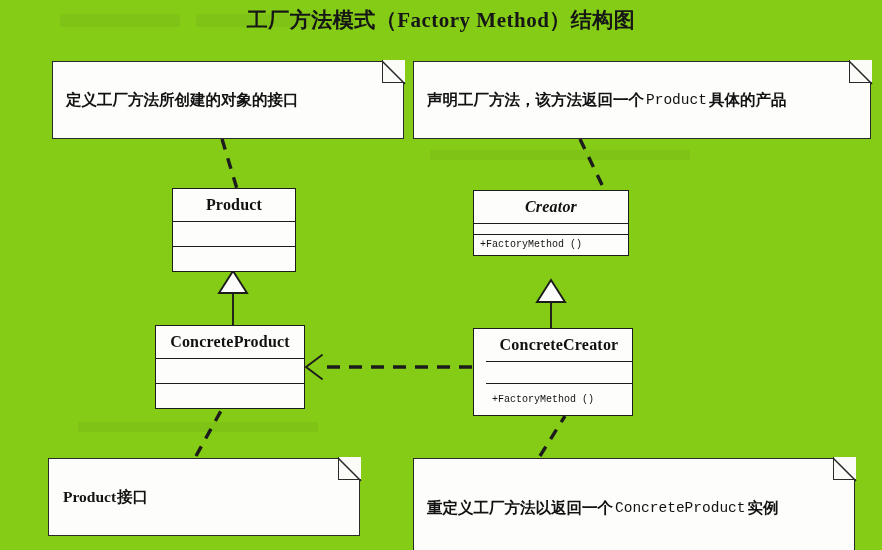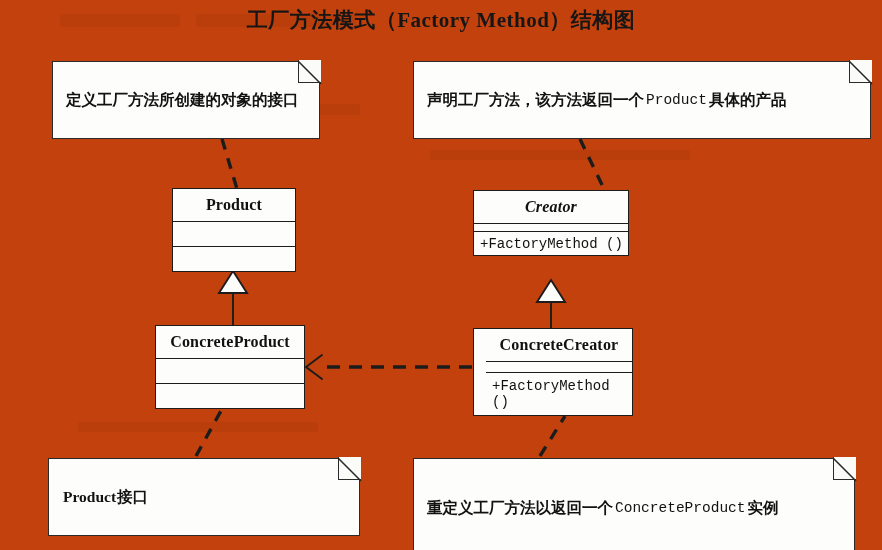--- a/index.html
+++ b/index.html
@@ -2,21 +2,21 @@
 <html><head>
 <meta charset="utf-8">
 <style>
   html,body{margin:0;padding:0;}
   body{
     width:882px;height:550px;
     background:#fdfdfb;
     font-family:"Liberation Serif", serif;
     overflow:hidden;
   }
-  #canvas{position:relative;width:882px;height:550px;background:#c2410c;}
+  #canvas{position:relative;width:882px;height:550px;background:#84cc16;}
 
   
   .ghost{
     position:absolute;background:#000;opacity:.045;border-radius:2px;
     pointer-events:none;
   }
 
   .title{
     position:absolute;left:0;top:6px;width:882px;
     text-align:center;
@@ -82,21 +82,21 @@
   }
   .cls .name.abstract{font-style:italic;}
   .cls .attrs{
     flex:1 1 auto;border-bottom:1.7px solid #1c1c1c;
   }
   .cls .ops{
     flex:1 1 auto;
     display:flex;align-items:center;
     padding-left:6px;
     font-family:"Liberation Mono", monospace;
-    font-size:14px;color:#111;
+    font-size:10px;color:#111;
   }
   .cls .ops.empty{padding:0;}
 
   
   .conn{position:absolute;pointer-events:none;}
   .conn svg{display:block;overflow:visible;}
 </style>
 </head>
 <body>
 
@@ -126,21 +126,21 @@
       <polygon points="233,271 219,293 247,293" fill="#fdfdfb" stroke="#1c1c1c" stroke-width="1.9" stroke-linejoin="miter"></polygon>
 
       <line x1="551" y1="328" x2="551" y2="301" stroke="#1c1c1c" stroke-width="1.9"></line>
       <polygon points="551,280 537,302 565,302" fill="#fdfdfb" stroke="#1c1c1c" stroke-width="1.9" stroke-linejoin="miter"></polygon>
 
       <line x1="472" y1="367" x2="318" y2="367" stroke="#1c1c1c" stroke-width="3.4" stroke-dasharray="13,9" stroke-linecap="butt"></line>
       <path d="M 322,355 L 306,367 L 322,379" fill="none" stroke="#1c1c1c" stroke-width="1.9" stroke-linecap="round"></path>
     </svg>
   </div>
 
-  <div class="note" style="left:52px;top:61px;width:268px;height:78px;text-align:right;">
+  <div class="note" style="left:52px;top:61px;width:352px;height:78px;text-align:right;">
     <div class="body"></div>
     <div class="fold-cut"></div>
     <div class="fold-diag">
       <svg width="26" height="26">
           <line x1="2" y1="2" x2="25" y2="25" stroke="#2a2a2a" stroke-width="1.6"></line>
         </svg>
     </div>
     <div class="txt">定义工厂方法所创建的对象的接口</div>
   </div>
 

